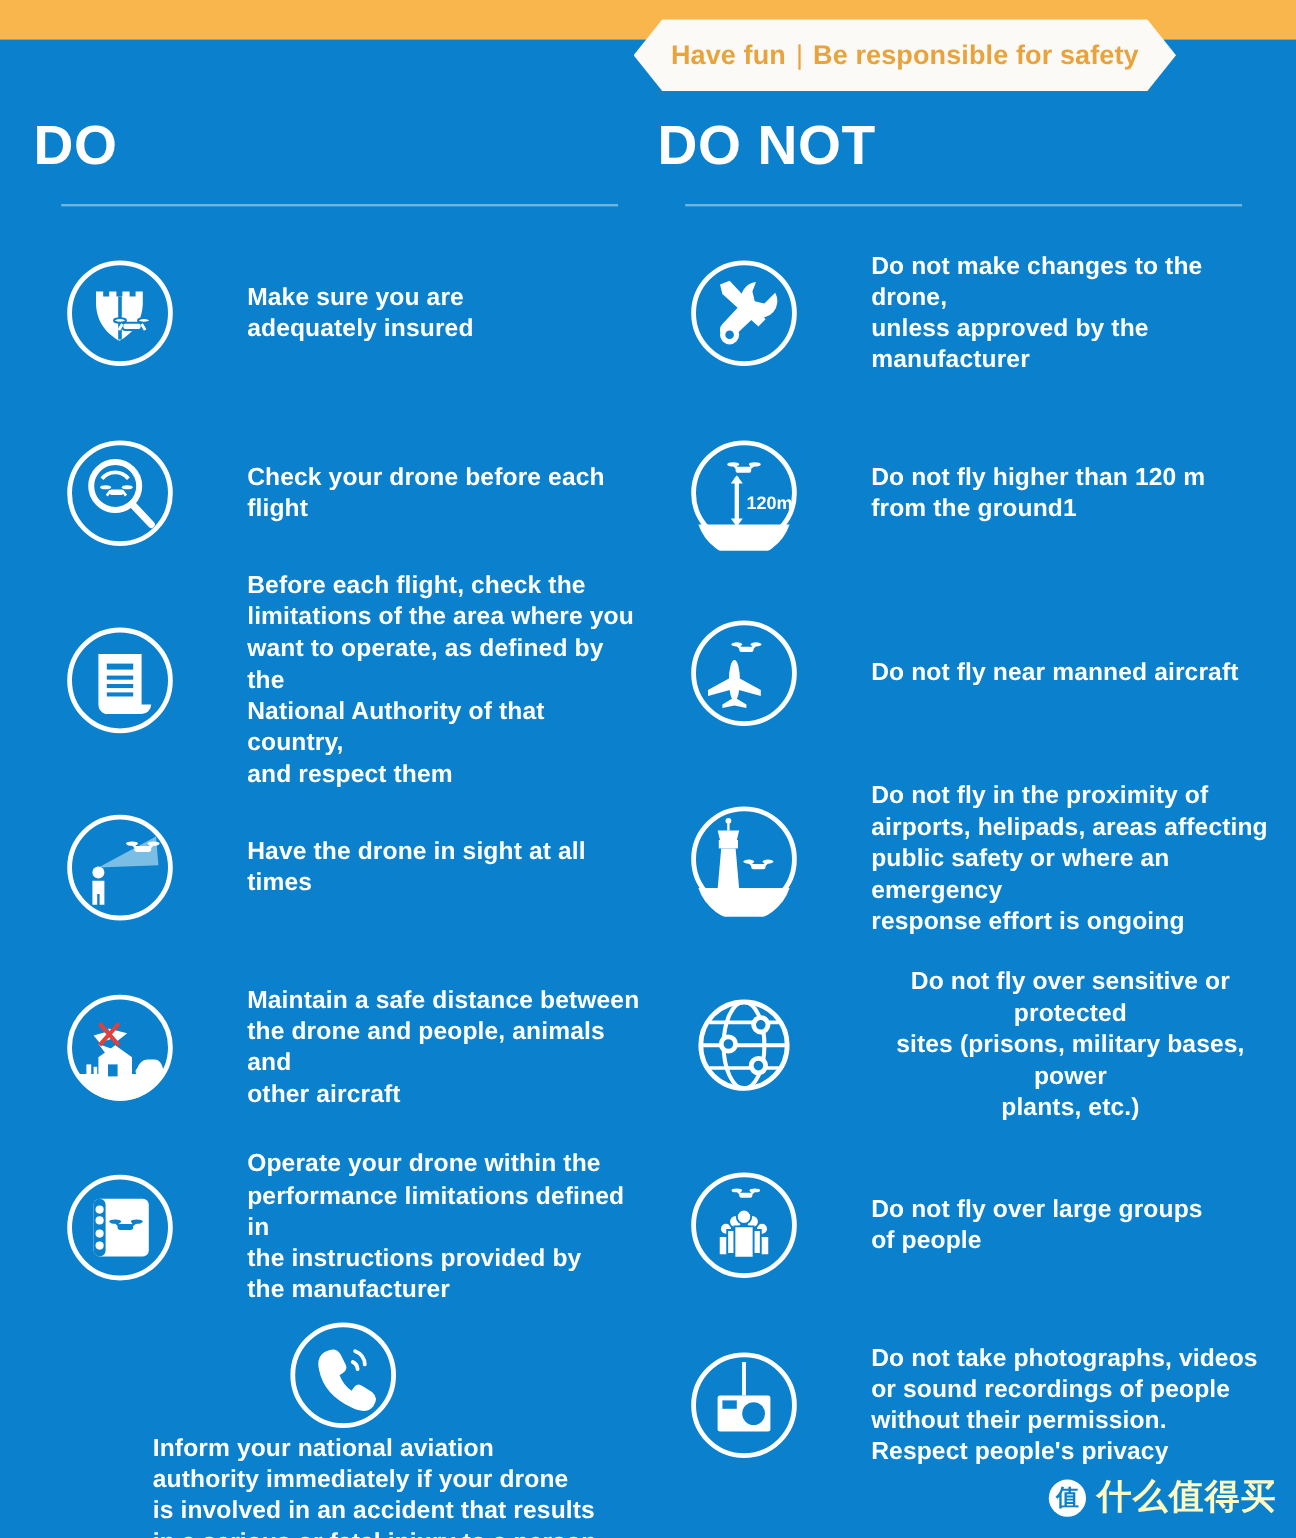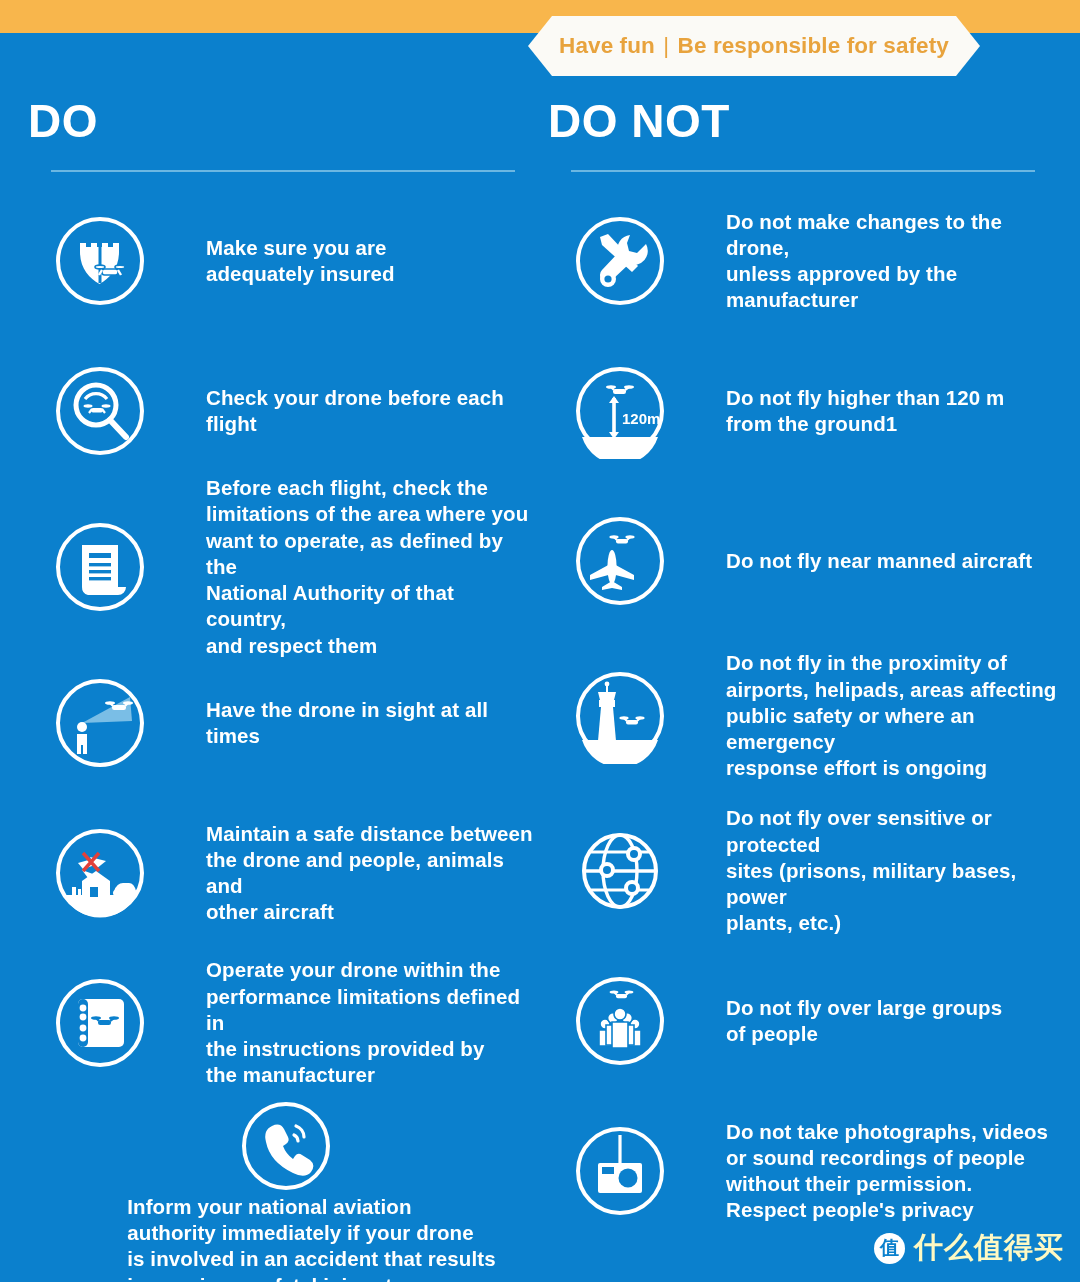--- a/index.html
+++ b/index.html
@@ -311,21 +311,21 @@
                 <rect x="54" y="52" width="12" height="4.4" rx="2"></rect>
                 <ellipse cx="52" cy="50" rx="4.6" ry="1.7"></ellipse>
                 <ellipse cx="68" cy="50" rx="4.6" ry="1.7"></ellipse>
                 <path d="M55 53 l-3 -3 M65 53 l3 -3" stroke="#fff" stroke-width="2.2"></path>
               </g>
             </svg>
           </div>
           <div class="item-text">Do not fly in the proximity of<br>airports, helipads, areas affecting<br>public safety or where an emergency<br>response effort is ongoing</div>
         </div>
 
-        <div class="item" style="height:150px;">
+        <div class="item" style="height:150px;text-align:center;">
           <div class="icon-wrap">
             <svg viewBox="0 0 96 96">
               <circle cx="48" cy="48" r="36" fill="none" stroke="#fff" stroke-width="4"></circle>
               <ellipse cx="48" cy="48" rx="17" ry="36" fill="none" stroke="#fff" stroke-width="3.4"></ellipse>
               <path d="M12 48 h72" stroke="#fff" stroke-width="3.4"></path>
               <path d="M19 29 h58 M19 67 h58" stroke="#fff" stroke-width="3"></path>
               <g fill="#0b80cd" stroke="#fff" stroke-width="4">
                 <circle cx="62" cy="31" r="6"></circle>
                 <circle cx="35" cy="47" r="6"></circle>
                 <circle cx="60" cy="65" r="6"></circle>

